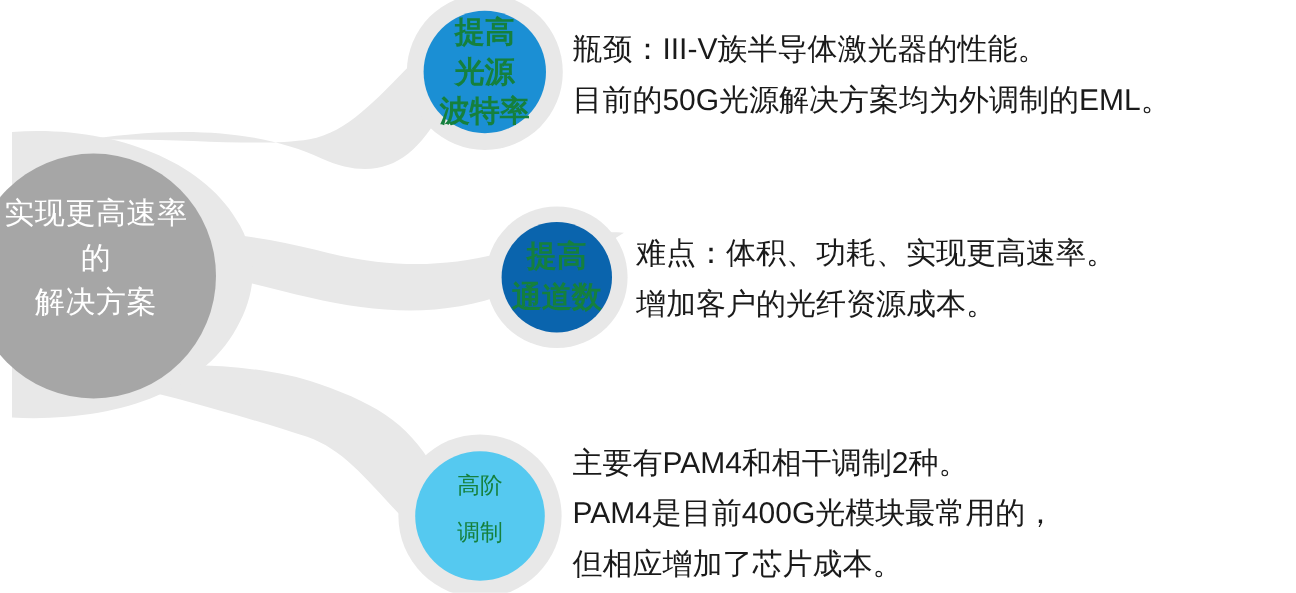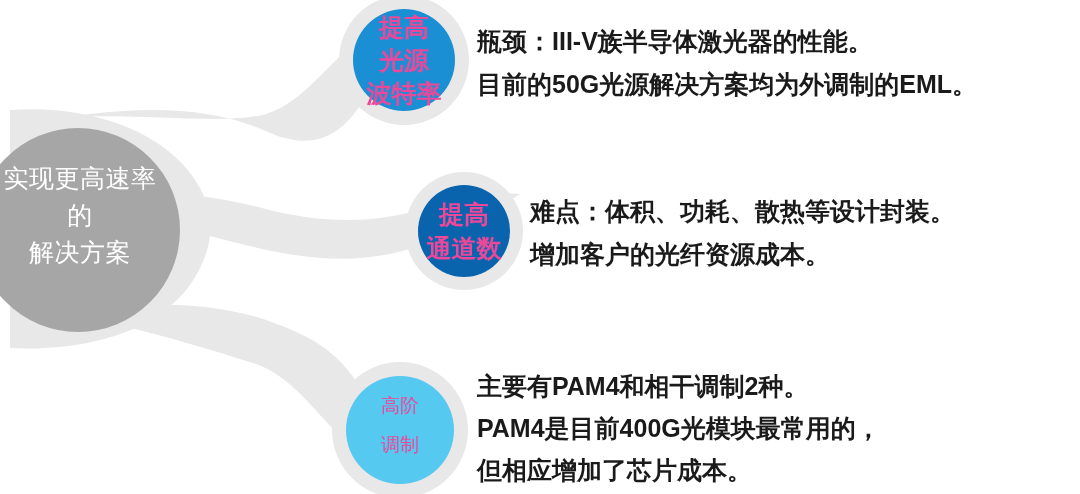--- a/index.html
+++ b/index.html
@@ -39,21 +39,21 @@
     line-height: 37px;
     letter-spacing: 0.5px;
     white-space: pre-line;
     pointer-events: none;
   }
 
   
   .node-label {
     position: absolute;
     text-align: center;
-    color: #ec4899;
+    color: #15803d;
     white-space: pre-line;
     pointer-events: none;
     font-weight: bold;
   }
   #node-label-1 {
     left: 340px;
     top: 11px;
     width: 128px;
     font-size: 25px;
     line-height: 33px;
@@ -74,21 +74,20 @@
     font-weight: normal;
   }
 
   
   .desc-block {
     position: absolute;
     color: #1a1a1a;
     font-size: 25px;
     line-height: 43px;
     white-space: pre-line;
-    font-weight: bold;
   }
   #desc-1 { left: 477px; top: 20px; width: 560px; }
   #desc-2 { left: 530px; top: 190px; width: 520px; }
   #desc-3 { left: 477px; top: 365px; width: 560px; line-height: 42px; }
 </style>
 </head>
 <body>
 
 <div id="diagram-root">
 
@@ -149,20 +148,20 @@
 
   <div class="node-label" id="node-label-2">提高
 通道数</div>
 
   <div class="node-label" id="node-label-3">高阶
 调制</div>
 
   <div class="desc-block" id="desc-1">瓶颈：III-V族半导体激光器的性能。
 目前的50G光源解决方案均为外调制的EML。</div>
 
-  <div class="desc-block" id="desc-2">难点：体积、功耗、散热等设计封装。
+  <div class="desc-block" id="desc-2">难点：体积、功耗、实现更高速率。
 增加客户的光纤资源成本。</div>
 
   <div class="desc-block" id="desc-3">主要有PAM4和相干调制2种。
 PAM4是目前400G光模块最常用的，
 但相应增加了芯片成本。</div>
 
 </div>
 
 </body></html>

